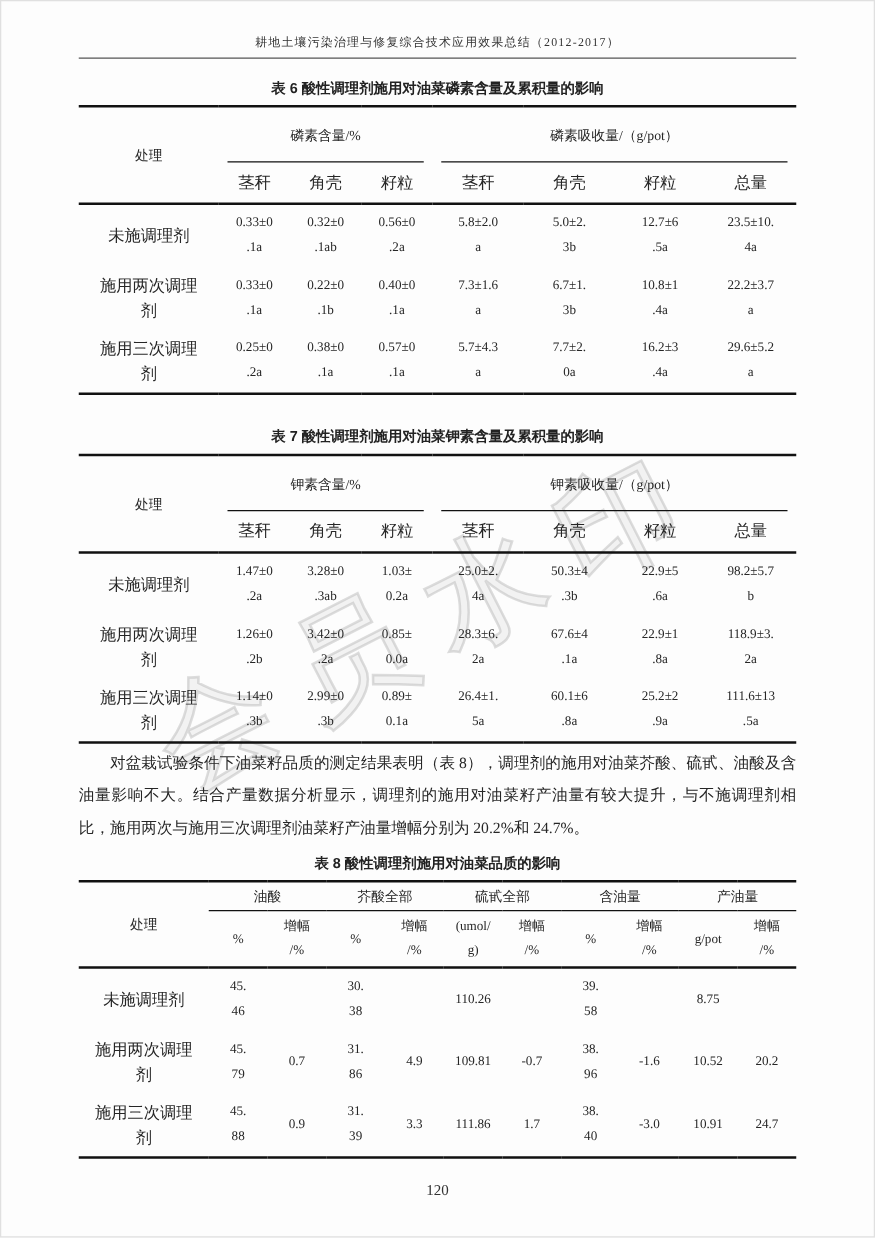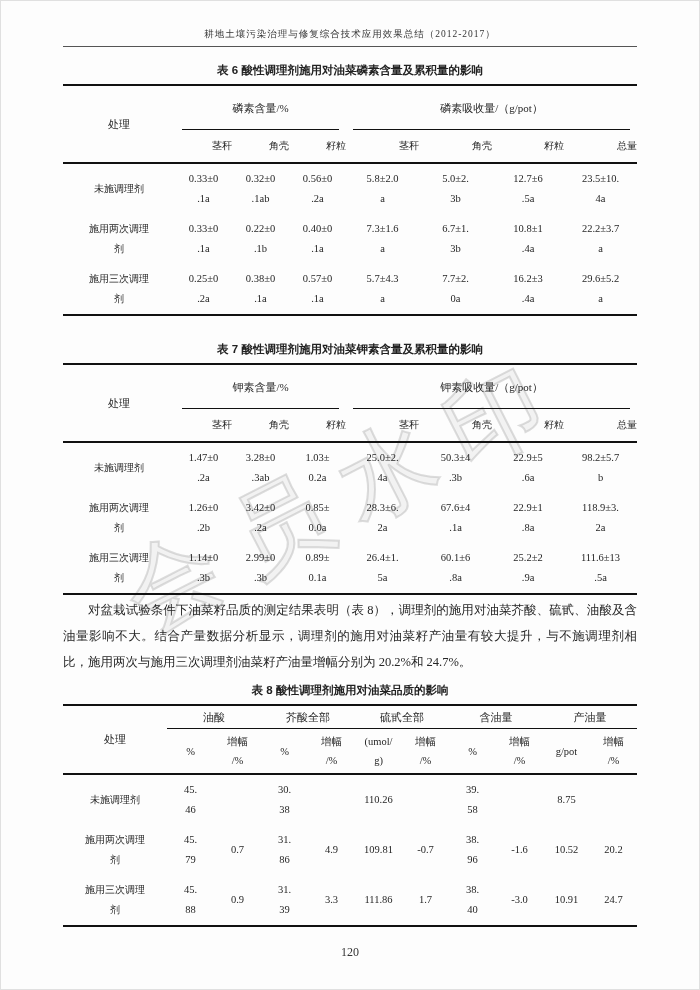--- a/index.html
+++ b/index.html
@@ -24,26 +24,26 @@
     font-family:"Liberation Sans","DejaVu Sans",sans-serif;
     margin:0 0 6px;
   }
   table{width:100%;border-collapse:collapse;table-layout:fixed;text-align:center;}
   th,td{font-weight:normal;padding:0;}
   
   .t67 thead th{border-top:2px solid #111;font-size:11px;}
   .t67 th.treat{font-size:11px;vertical-align:middle;border-bottom:2px solid #111;}
   .t67 th.grp{position:relative;height:44px;vertical-align:middle;}
   .t67 .gline{position:absolute;bottom:0;left:7px;right:7px;height:1px;background:#111;display:block;}
-  .t67 tr.sub th{border-top:none;font-size:10px;height:32px;vertical-align:middle;border-bottom:2px solid #111;text-align:right;}
+  .t67 tr.sub th{border-top:none;font-size:13px;height:32px;vertical-align:middle;border-bottom:2px solid #111;}
   .t67 td, .t8 td{
     font-size:10.5px;line-height:20px;white-space:pre-line;
     vertical-align:middle;padding:5px 1px;
   }
-  td.rowlabel{font-size:10px;white-space:pre-line;}
+  td.rowlabel{font-size:13px;white-space:pre-line;}
   tbody tr:last-child td{border-bottom:2px solid #111;}
   
   .t8 thead th{border-top:2px solid #111;}
   .t8 th.treat{font-size:11px;vertical-align:middle;border-bottom:2px solid #111;}
   .t8 th.grp{font-size:11px;height:22px;vertical-align:middle;border-bottom:1px solid #111;}
   .t8 tr.sub th{border-top:none;font-size:10.5px;line-height:19px;height:44px;
     vertical-align:middle;white-space:pre-line;border-bottom:2px solid #111;}
   
   .sec-heading{
     font-family:"Liberation Sans","DejaVu Sans",sans-serif;

